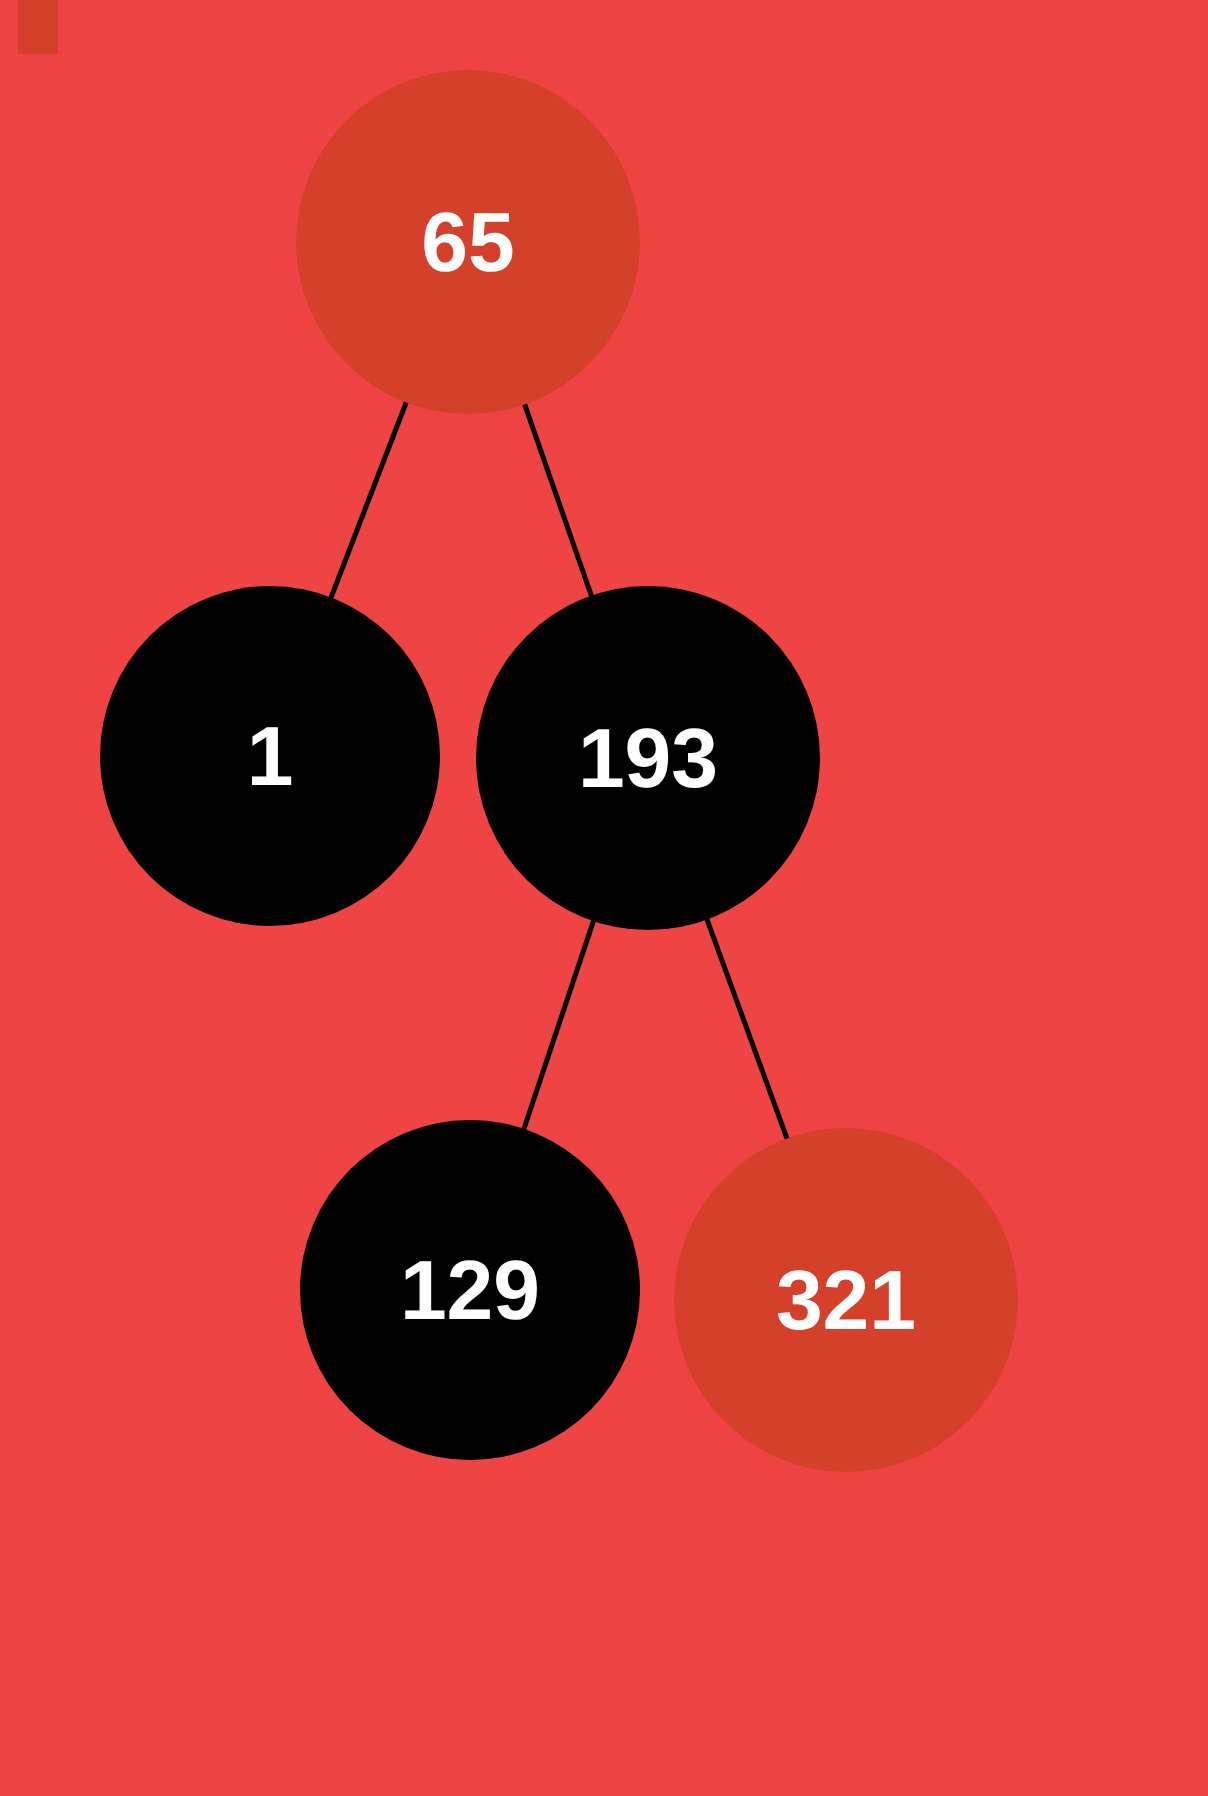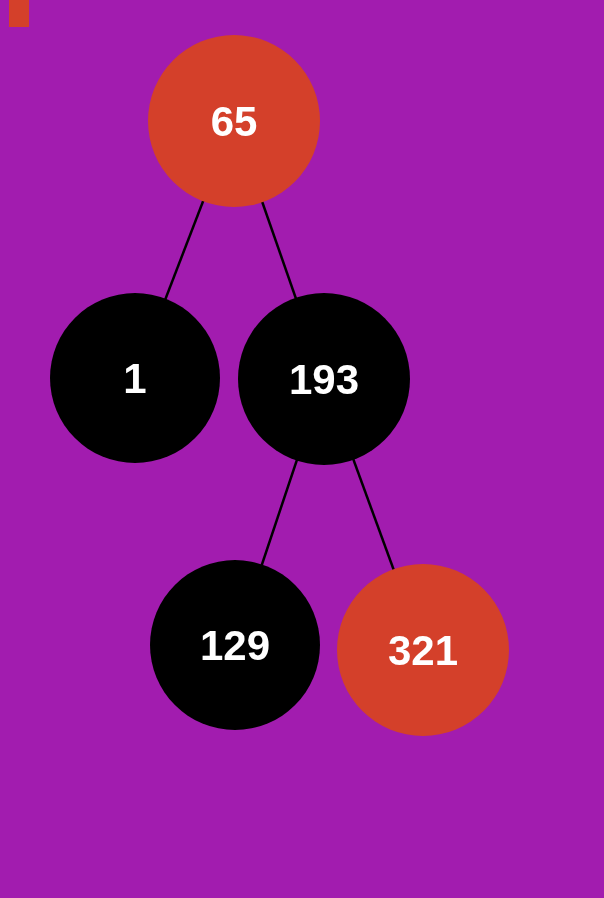--- a/index.html
+++ b/index.html
@@ -4,21 +4,21 @@
 <style>
   html, body {
     margin: 0;
     padding: 0;
     background: #ffffff;
   }
   #canvas {
     position: relative;
     width: 604px;
     height: 898px;
-    background: #a21caf;
+    background: #ef4444;
     overflow: hidden;
   }
   #tree-svg {
     position: absolute;
     left: 0;
     top: 0;
     width: 604px;
     height: 898px;
   }
   #tree-svg text {

